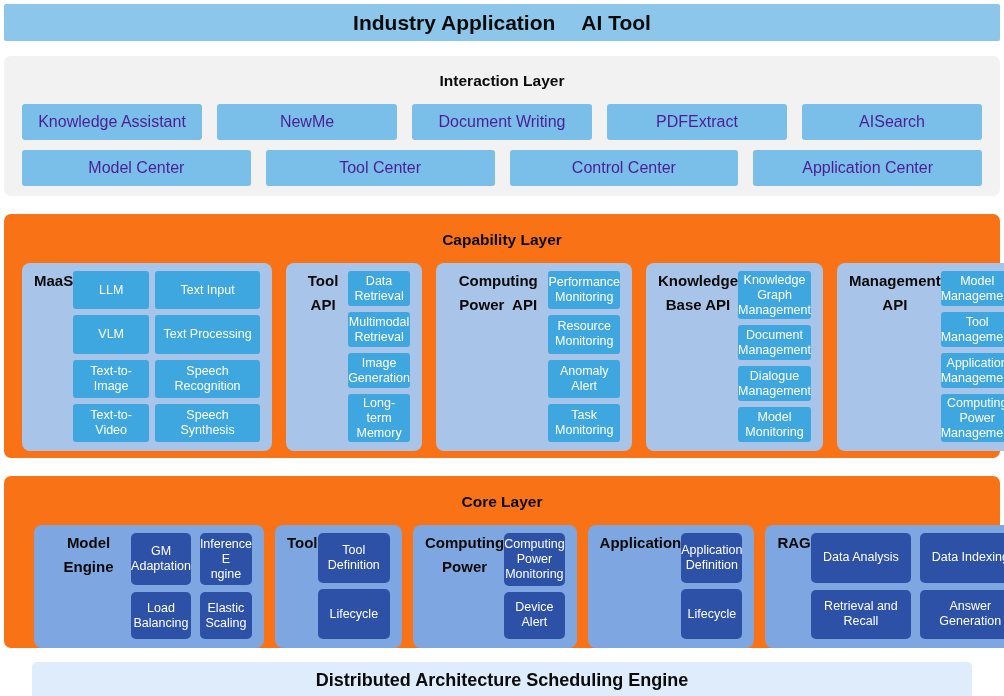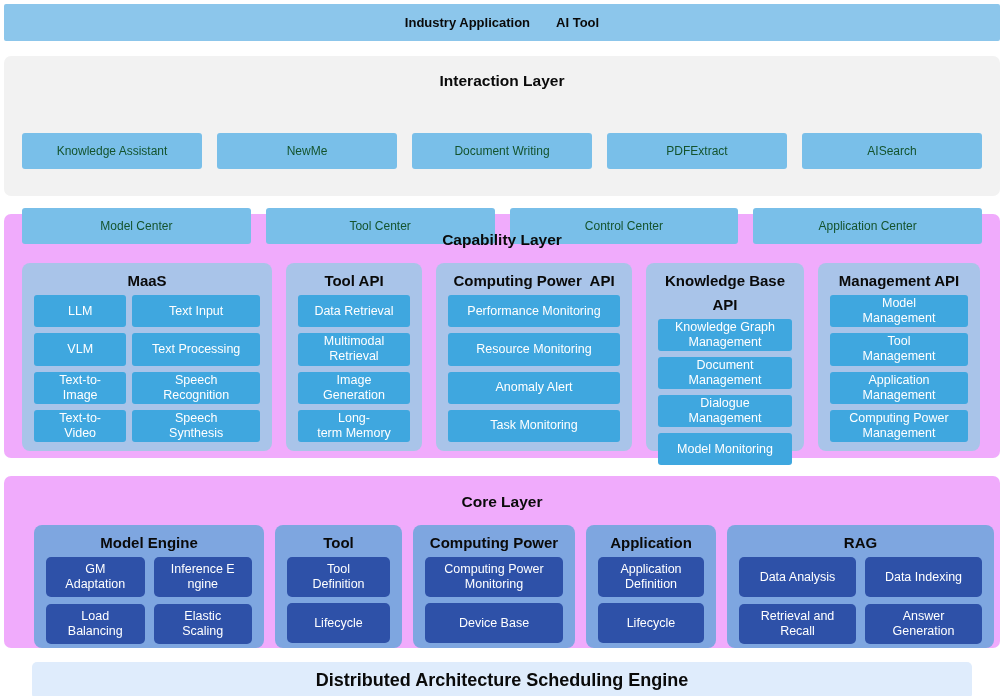--- a/index.html
+++ b/index.html
@@ -8,52 +8,52 @@
     font-family:"Liberation Sans","DejaVu Sans",sans-serif;
     color:#0a0a0a;
     -webkit-font-smoothing:antialiased;
   }
   .page{width:1004px;height:696px;position:relative;}
 
   
   .topbar{
     margin:4px 4px 0 4px;height:37px;background:#8CC6EB;border-radius:2px;
     display:flex;align-items:center;justify-content:center;
-    font-size:13px;font-weight:bold;
+    font-size:21px;font-weight:bold;
   }
   .topbar .gap{display:inline-block;width:26px;}
 
   
   .layer{margin:0 4px;border-radius:7px;box-sizing:border-box;}
   .layer h2{
     margin:0;padding:0;text-align:center;
     font-size:15.5px;font-weight:bold;line-height:22px;
   }
   .interaction{margin-top:15px;height:140px;background:#F2F2F2;padding:14px 18px 0 18px;}
-  .blue{background:#f0abfc;}
+  .blue{background:#f97316;}
   .capability{margin-top:18px;height:244px;padding:15px 18px 0 18px;}
   .core{margin-top:18px;height:172px;padding:15px 18px 0 18px;}
 
   
   .btn-row{display:flex;gap:15px;}
   .btn-row.apps{margin-top:12px;}
   .btn-row.centers{margin-top:10px;}
   .ibtn{
     flex:1 1 0;height:36px;background:#79BFE9;border-radius:3px;
     display:flex;align-items:center;justify-content:center;
-    font-size:12px;color:#14532d;margin-top:29px;
+    font-size:16px;color:#4c1d95;
   }
 
   
   .cards{display:flex;margin-top:12px;}
   .capability .cards{gap:14px;}
   .core .cards{gap:11px;padding-left:12px;}
   .card{
     border-radius:8px;box-sizing:border-box;padding:6px 12px 9px 12px;
-    flex:0 0 auto;display:flex;flex-direction:column;
+    flex:0 0 auto;display:flex;flex-direction:row;
   }
   .capability .card{background:#A9C4E9;height:188px;}
   .core .card{background:#7EA6E0;height:123px;}
   .card-title{
     text-align:center;font-weight:bold;font-size:15px;line-height:24px;
     white-space:pre-wrap;
   }
   .items{display:grid;gap:6px;margin-top:2px;flex:1;}
   .items.two{grid-template-columns:0.42fr 0.58fr;}
   .items.equal{grid-template-columns:1fr 1fr;gap:7px 9px;}
@@ -214,21 +214,21 @@
 Definition</div>
           <div class="kbtn">Lifecycle</div>
         </div>
       </div>
 
       <div class="card w-cpower">
         <div class="card-title">Computing Power</div>
         <div class="items">
           <div class="kbtn">Computing Power
 Monitoring</div>
-          <div class="kbtn">Device Base</div>
+          <div class="kbtn">Device Alert</div>
         </div>
       </div>
 
       <div class="card w-app">
         <div class="card-title">Application</div>
         <div class="items">
           <div class="kbtn">Application
 Definition</div>
           <div class="kbtn">Lifecycle</div>
         </div>

